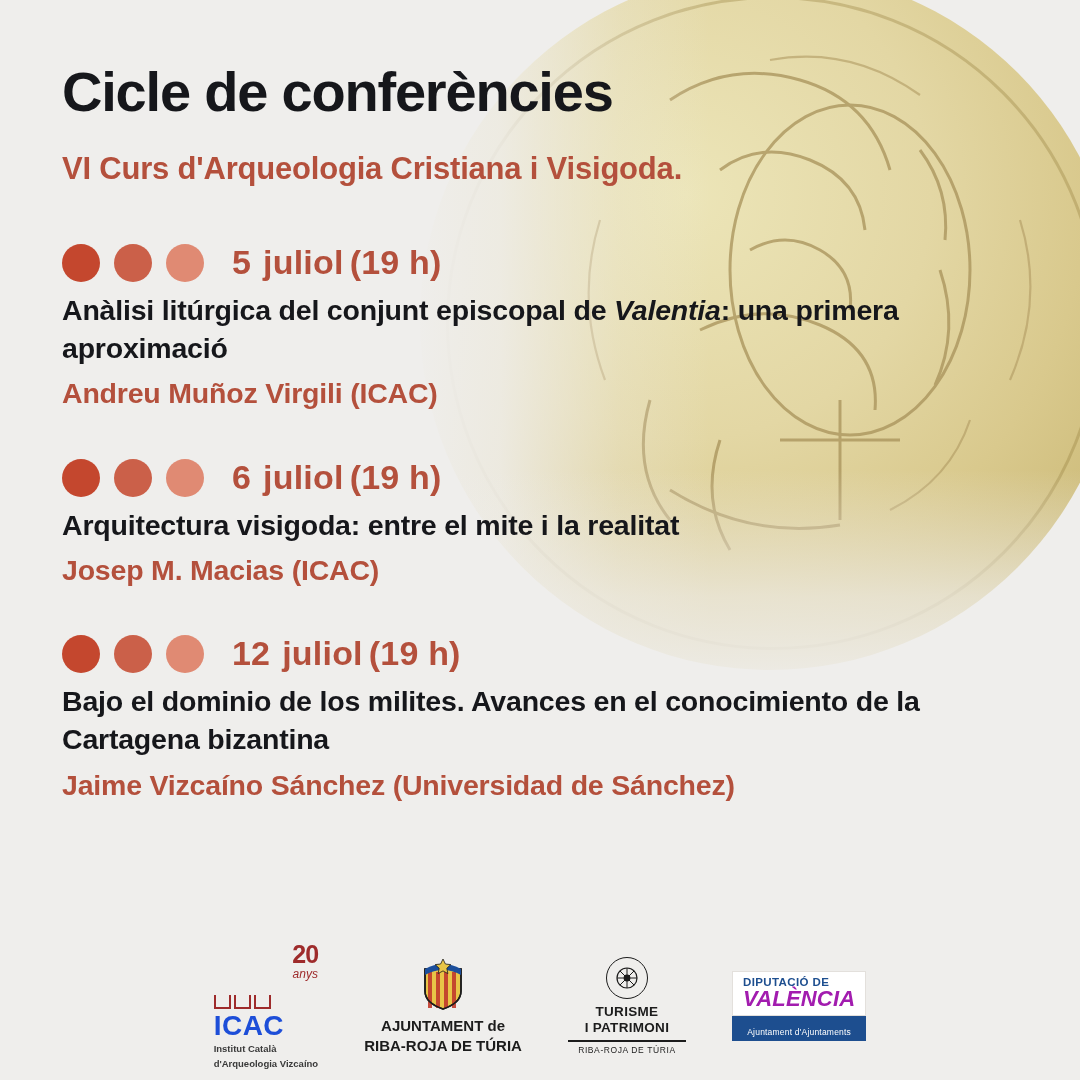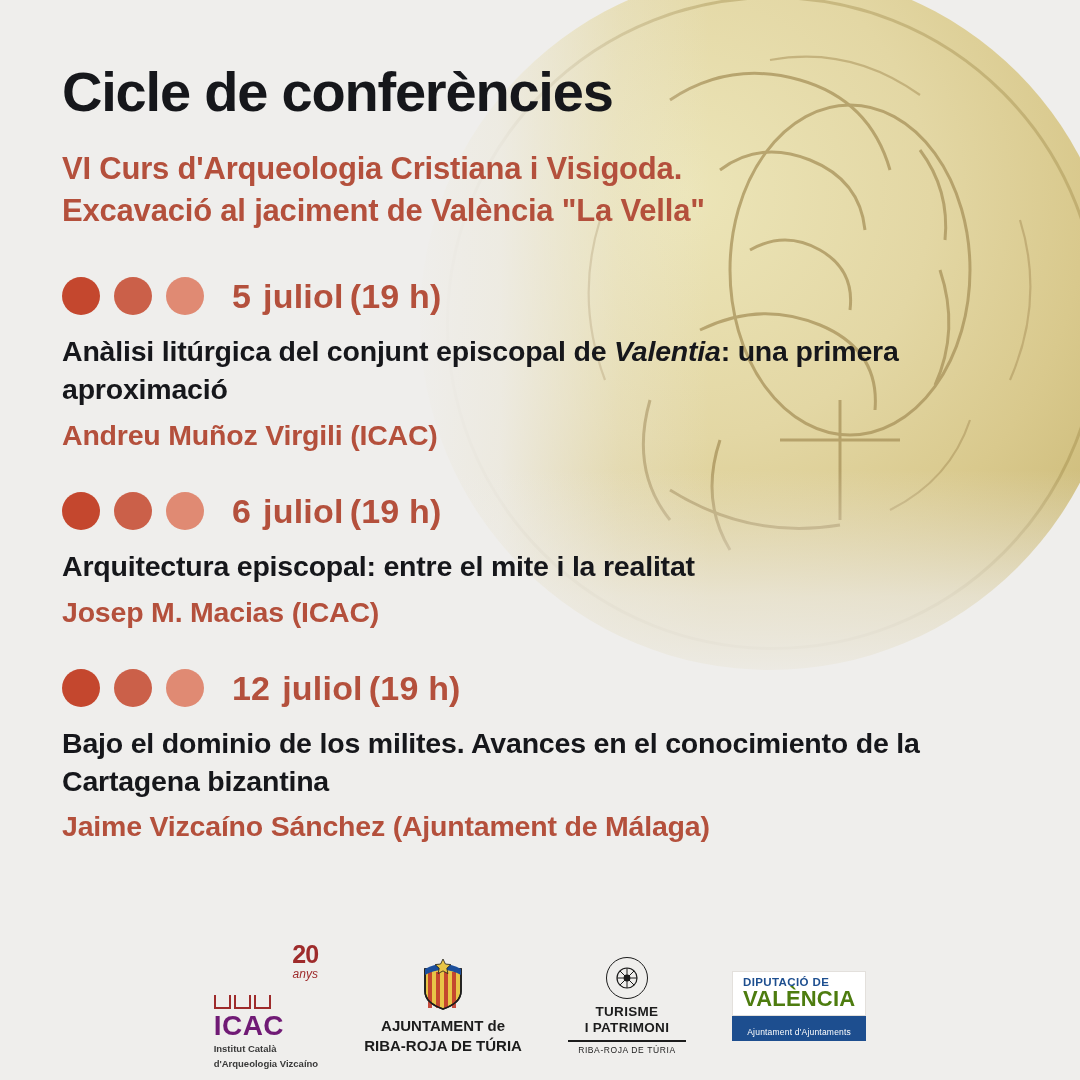--- a/index.html
+++ b/index.html
@@ -91,21 +91,21 @@
   .subtitle div { white-space: nowrap; }
 
   .sessions {
     margin-top: 46px;
   }
   .session { margin-bottom: 38px; }
   .session:last-child { margin-bottom: 0; }
 
   .date-row {
     display: flex;
-    align-items: flex-start;
+    align-items: flex-end;
     height: 46px;
   }
   .dots {
     display: flex;
     align-items: center;
     gap: 14px;
     margin-right: 28px;
   }
   .dot {
     width: 38px;
@@ -165,21 +165,21 @@
   
   .logo-icac { flex-direction: column; align-items: flex-end; gap: 14px; }
   .icac-left { display: flex; flex-direction: column; align-items: center; }
   .icac-20 {
     font-size: 25px; font-weight: bold; color: #9e2b2b; line-height: 1;
     letter-spacing: -1px;
   }
   .icac-anys { font-size: 12px; color: #9e2b2b; font-style: italic; line-height: 1.2; }
   .icac-right { display: flex; flex-direction: column; }
   .icac-word {
-    font-size: 28px; font-weight: bold; color: #701a75; line-height: 1;
+    font-size: 28px; font-weight: bold; color: #1d4ed8; line-height: 1;
     letter-spacing: 0.5px;
   }
   .icac-sub {
     font-size: 9.5px; color: #3a3a3a; font-weight: bold; line-height: 1.25; margin-top: 3px;
     white-space: nowrap;
   }
   .icac-bars { display: flex; gap: 3px; margin-bottom: 3px; }
   .icac-bars span { display:block; width: 13px; height: 12px; border: 2px solid #9e2b2b; border-top: none; }
 
   
@@ -201,21 +201,21 @@
     font-size: 13.5px; font-weight: bold; color: #1c1c1c; text-align: center; line-height: 1.2;
     letter-spacing: 0.3px;
   }
   .logo-turisme .tp-rule { width: 118px; height: 1.5px; background: #1c1c1c; margin: 4px 0 3px; }
   .logo-turisme .tp-sub { font-size: 8.5px; color: #1c1c1c; letter-spacing: 0.6px; }
 
   
   .logo-dipu { align-items: stretch; }
   .dipu-box { background: #ffffff; padding: 4px 10px 5px; border: 1px solid #e3e0dc; }
   .dipu-top { font-size: 11.5px; font-weight: bold; color: #1d4e8f; letter-spacing: 0.4px; }
-  .dipu-main { font-size: 22px; font-weight: bold; color: #4d7c0f; line-height: 1; letter-spacing: 0.2px; }
+  .dipu-main { font-size: 22px; font-weight: bold; color: #a21caf; line-height: 1; letter-spacing: 0.2px; font-style: italic; }
   .dipu-bar {
     background: #1d4e8f; color: #fff; font-size: 8.5px; text-align: center;
     padding: 11px 8px 4px; letter-spacing: 0.2px; white-space: nowrap;
   }
 </style>
 </head>
 <body>
 
 <div class="poster">
 
@@ -247,21 +247,20 @@
     <div class="coin-mask-left"></div>
     <div class="coin-mask-bottom"></div>
   </div>
 
   <div class="content">
 
     <h1 class="title">Cicle de conferències</h1>
 
     <div class="subtitle">
       <div>VI Curs d'Arqueologia Cristiana i Visigoda.</div>
-      <div>Excavació al jaciment de València "La Vella"</div>
     </div>
 
     <div class="sessions">
 
       <div class="session">
         <div class="date-row">
           <span class="dots">
             <span class="dot d1"></span>
             <span class="dot d2"></span>
             <span class="dot d3"></span>
@@ -278,37 +277,37 @@
         <div class="date-row">
           <span class="dots">
             <span class="dot d1"></span>
             <span class="dot d2"></span>
             <span class="dot d3"></span>
           </span>
           <span class="date-text">
             <span class="day">6</span><span class="month">juliol</span><span class="time">(19 h)</span>
           </span>
         </div>
-        <div class="talk-title"><span>Arquitectura episcopal: entre el mite i la realitat</span><em></em><span></span></div>
+        <div class="talk-title"><span>Arquitectura visigoda: entre el mite i la realitat</span><em></em><span></span></div>
         <div class="speaker">Josep M. Macias (ICAC)</div>
       </div>
 
       <div class="session">
         <div class="date-row">
           <span class="dots">
             <span class="dot d1"></span>
             <span class="dot d2"></span>
             <span class="dot d3"></span>
           </span>
           <span class="date-text">
             <span class="day">12</span><span class="month">juliol</span><span class="time">(19 h)</span>
           </span>
         </div>
         <div class="talk-title"><span>Bajo el dominio de los milites. Avances en el conocimiento de la Cartagena bizantina</span><em></em><span></span></div>
-        <div class="speaker">Jaime Vizcaíno Sánchez (Ajuntament de Málaga)</div>
+        <div class="speaker">Jaime Vizcaíno Sánchez (Universidad de Sánchez)</div>
       </div>
 
     </div>
   </div>
 
   <div class="logos">
 
     <div class="logo logo-icac">
       <div class="icac-left">
         <div class="icac-20">20</div>

